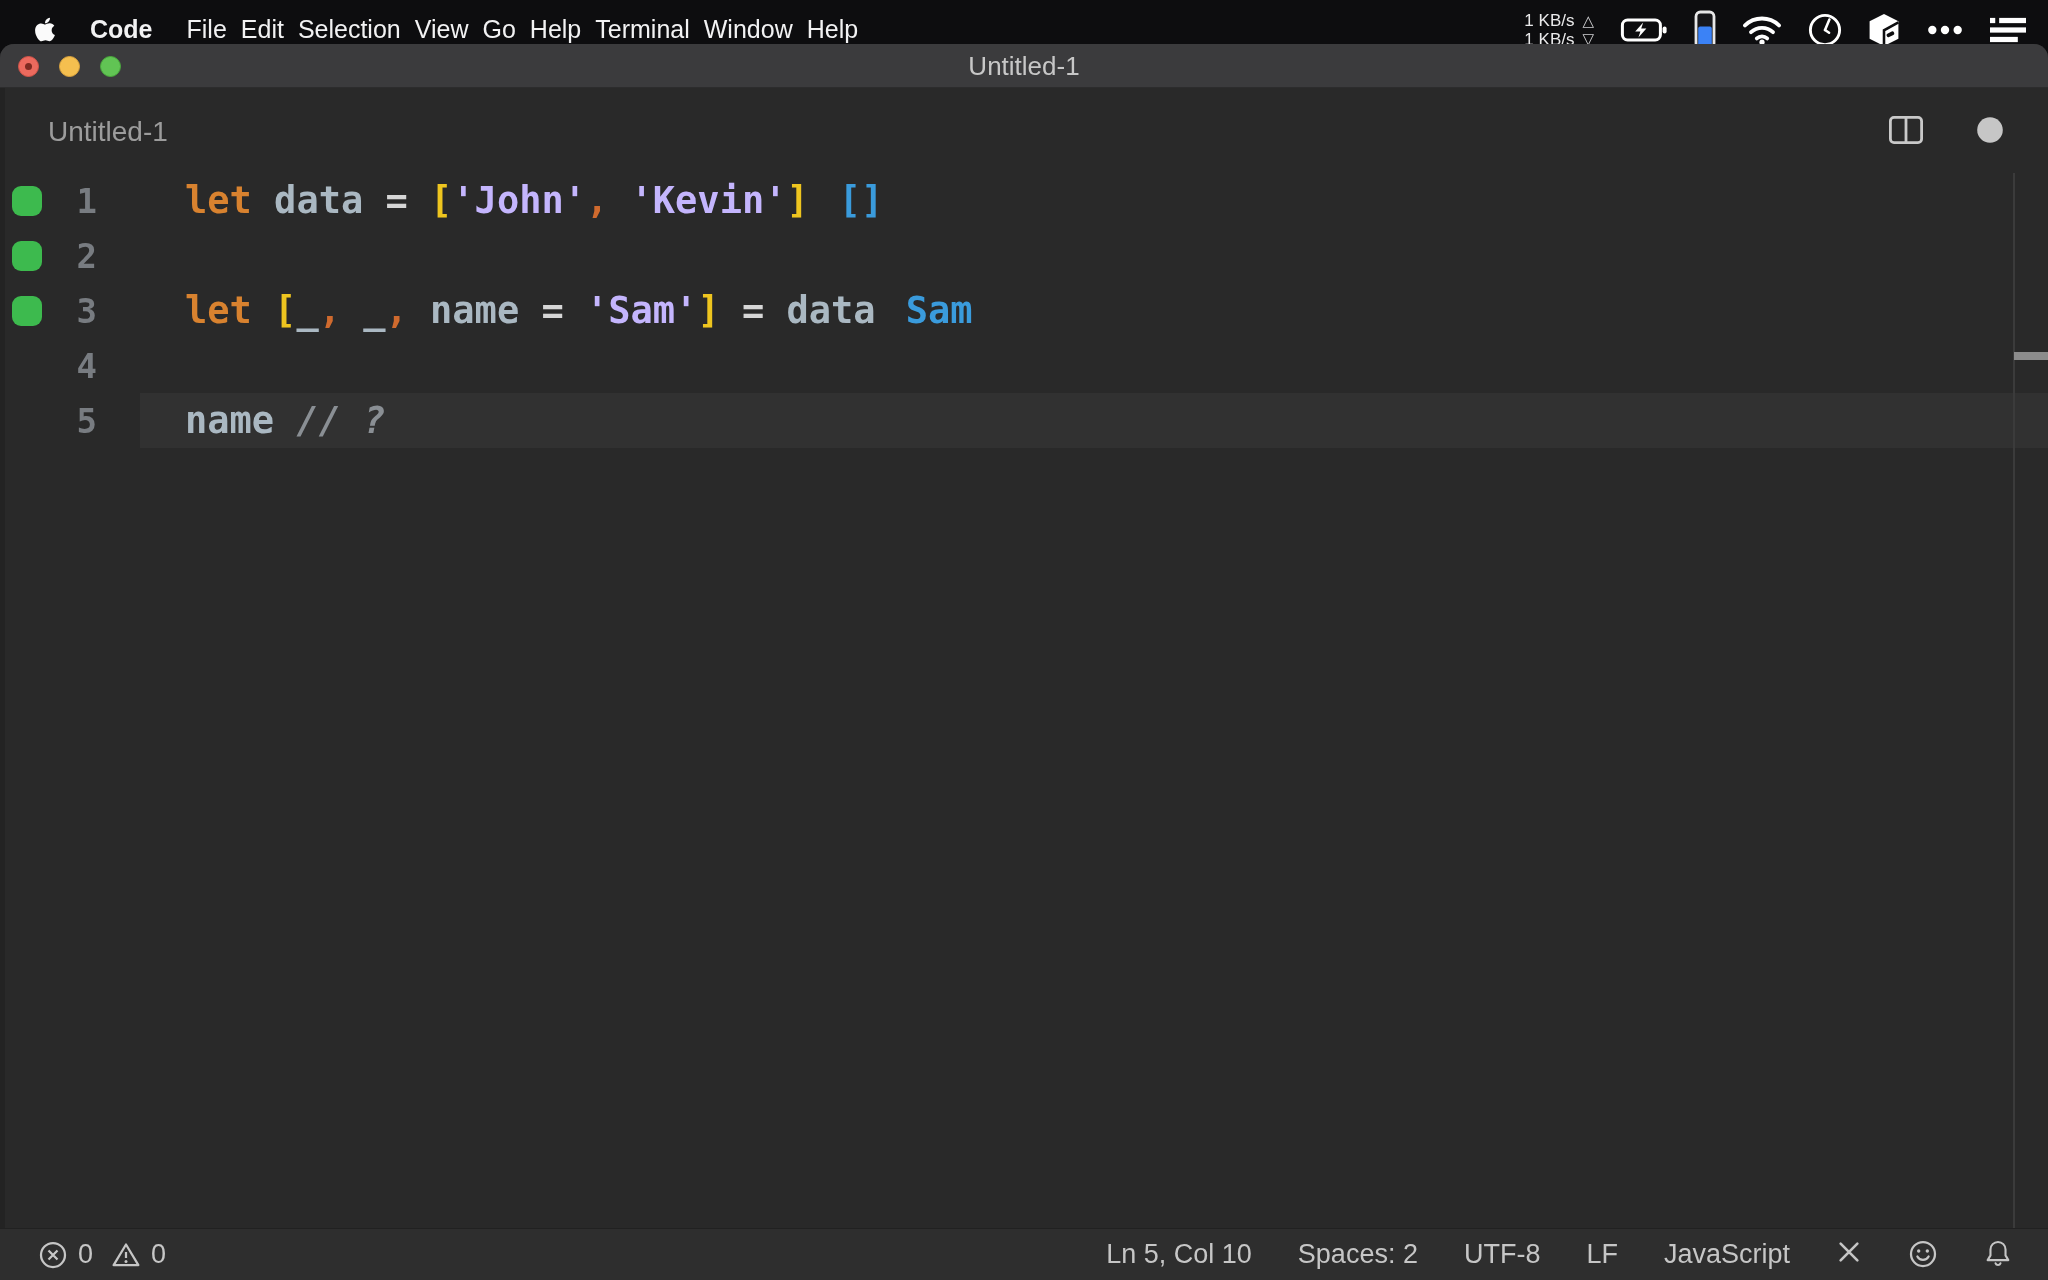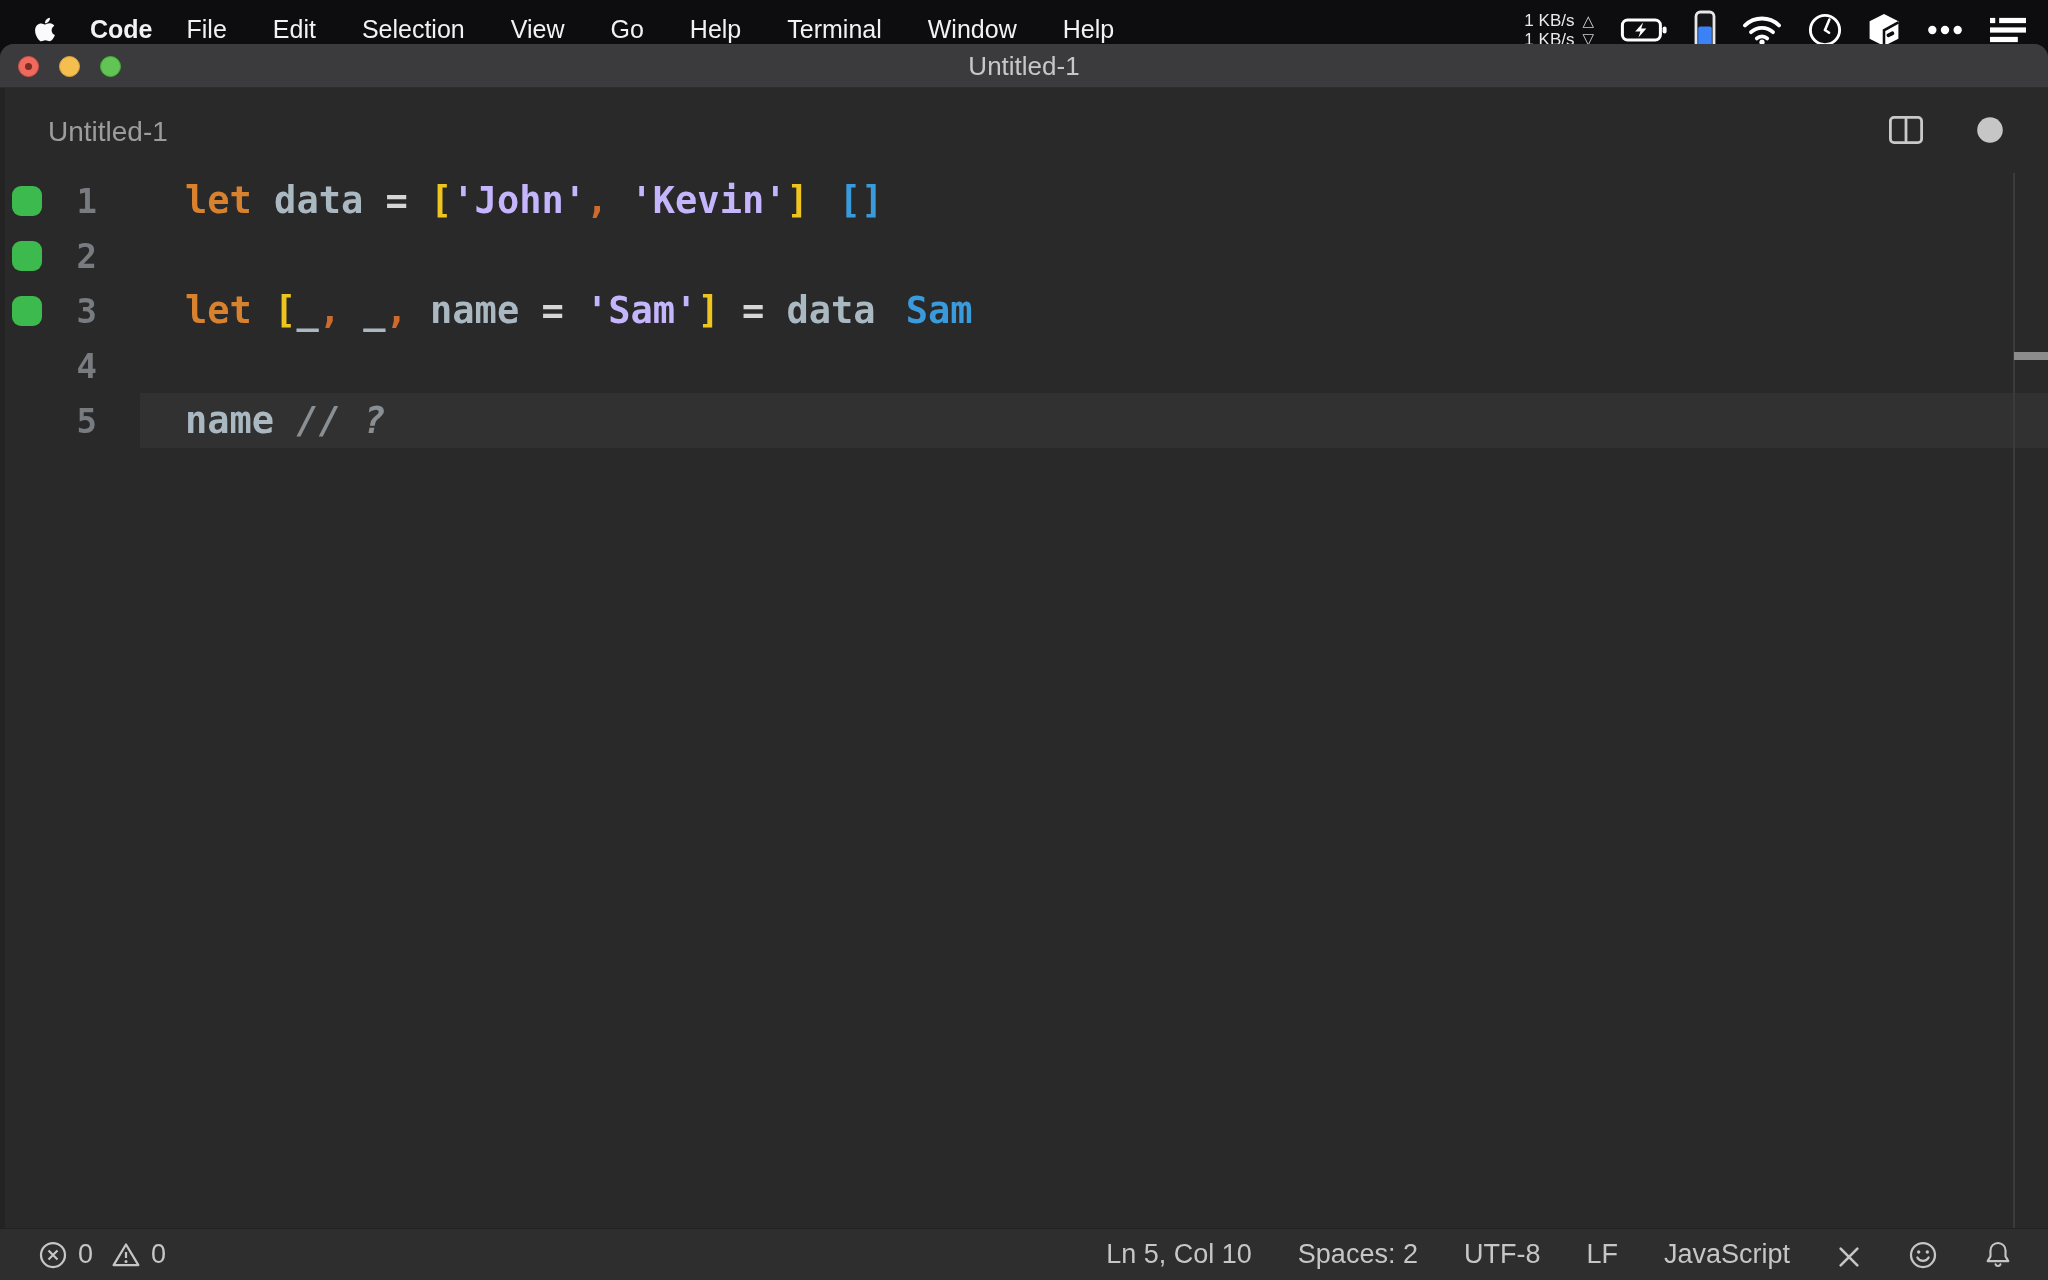--- a/index.html
+++ b/index.html
@@ -61,37 +61,37 @@
 
   
   .ruler { position:absolute; left:2013px; top:129px; bottom:52px; width:2px; background:#3b3b3b; }
   .ruler-marker { position:absolute; left:2014px; right:0; top:308px; height:8px; background:#8c8c8c; }
 
   
   .statusbar { position:absolute; left:0; right:0; bottom:0; height:52px; background:#2e2e2e;
                border-top:1px solid #212121; display:flex; align-items:center;
                color:#c6c6c6; font-size:27px; }
   .sb-left { display:flex; align-items:center; gap:10px; padding-left:38px; }
-  .sb-right { margin-left:auto; display:flex; align-items:flex-end; gap:46px; padding-right:36px; }
+  .sb-right { margin-left:auto; display:flex; align-items:flex-start; gap:46px; padding-right:36px; }
   .sb-items { display:flex; align-items:center; gap:46px; }
   .sb-item { cursor:default; }
   .sb-icn { display:flex; align-items:center; }
 </style>
 </head>
 <body>
 
 <div class="menubar">
   <div class="menubar-left">
     <span class="mb-icon">
       <svg width="22" height="27" viewBox="0 0 384 512">
           <path fill="#fafafa" d="M318.7 268.7c-.2-36.7 16.4-64.4 50-84.8-18.8-26.9-47.2-41.7-84.7-44.6-35.5-2.7-74.3 20.7-88.5 20.7-15 0-49.4-19.7-76.4-19.7C63.3 141.2 4 184.8 4 273.5q0 39.3 14.4 81.2c12.8 36.7 59 126.7 107.2 125.2 25.2-.6 43-17.9 75.8-17.9 31.8 0 48.3 17.9 76.4 17.9 48.6-.7 90.4-82.5 102.6-119.3-65.2-30.7-61.7-90-61.7-91.9zm-56.6-164.2c27.3-32.4 24.8-61.9 24-72.5-24.1 1.4-52 16.4-67.9 34.9-17.5 19.8-27.8 44.3-25.6 71.9 26.1 2 49.9-11.4 69.5-34.3z"></path>
         </svg>
     </span>
     <span class="app-menu">Code</span>
-    <span id="menu-items" style="display:flex;gap:46px;">
+    <span id="menu-items" style="display:flex;gap:14px;">
         <span class="menu-item">File</span>
         <span class="menu-item">Edit</span>
         <span class="menu-item">Selection</span>
         <span class="menu-item">View</span>
         <span class="menu-item">Go</span>
         <span class="menu-item">Help</span>
         <span class="menu-item">Terminal</span>
         <span class="menu-item">Window</span>
         <span class="menu-item">Help</span>
       </span>

